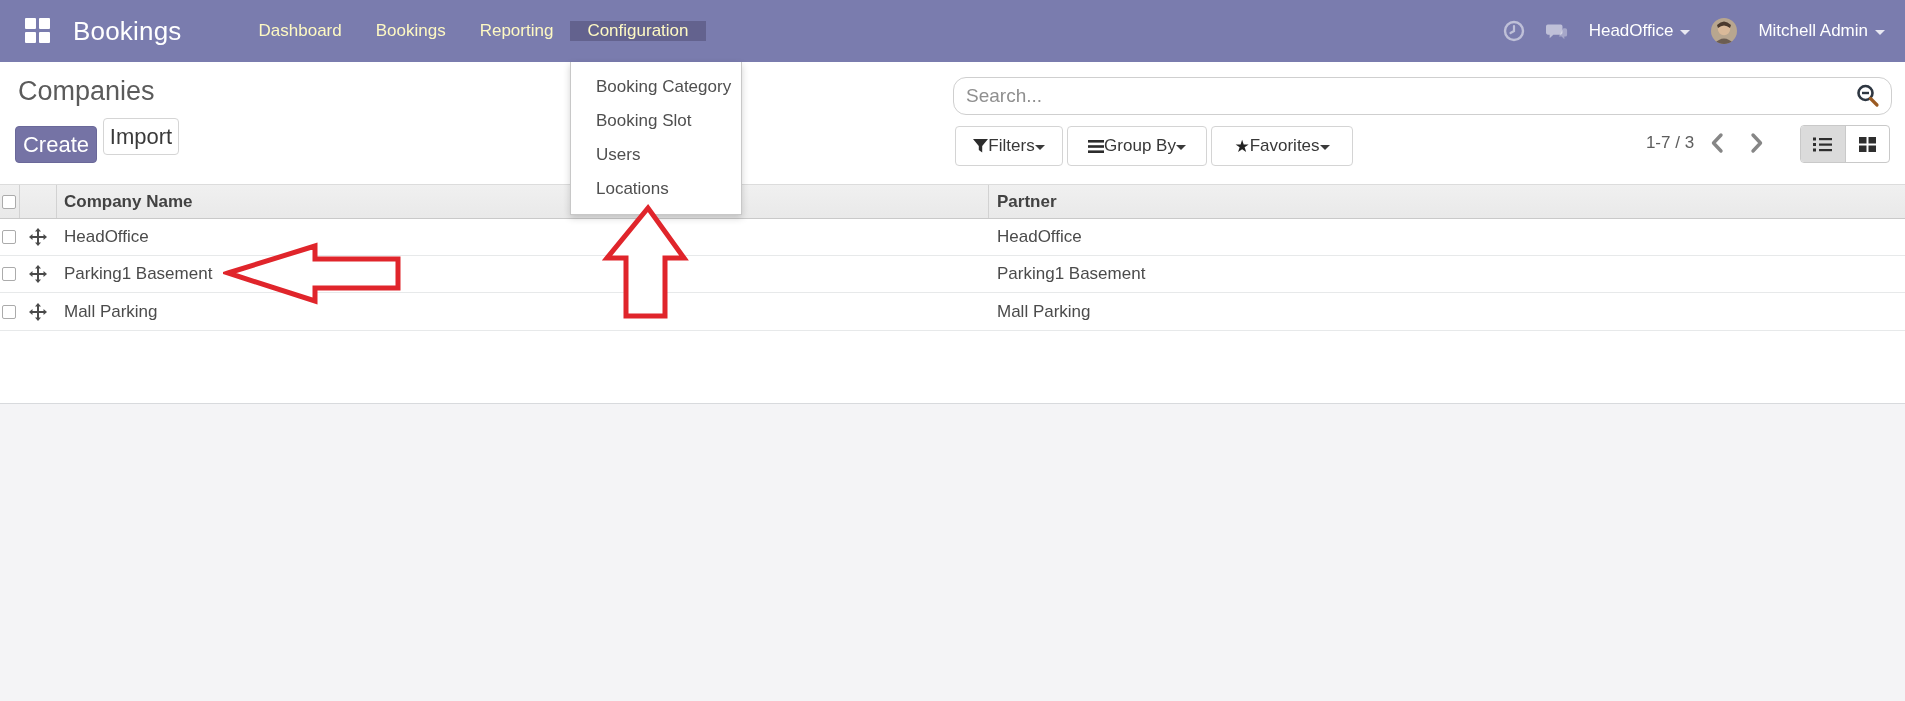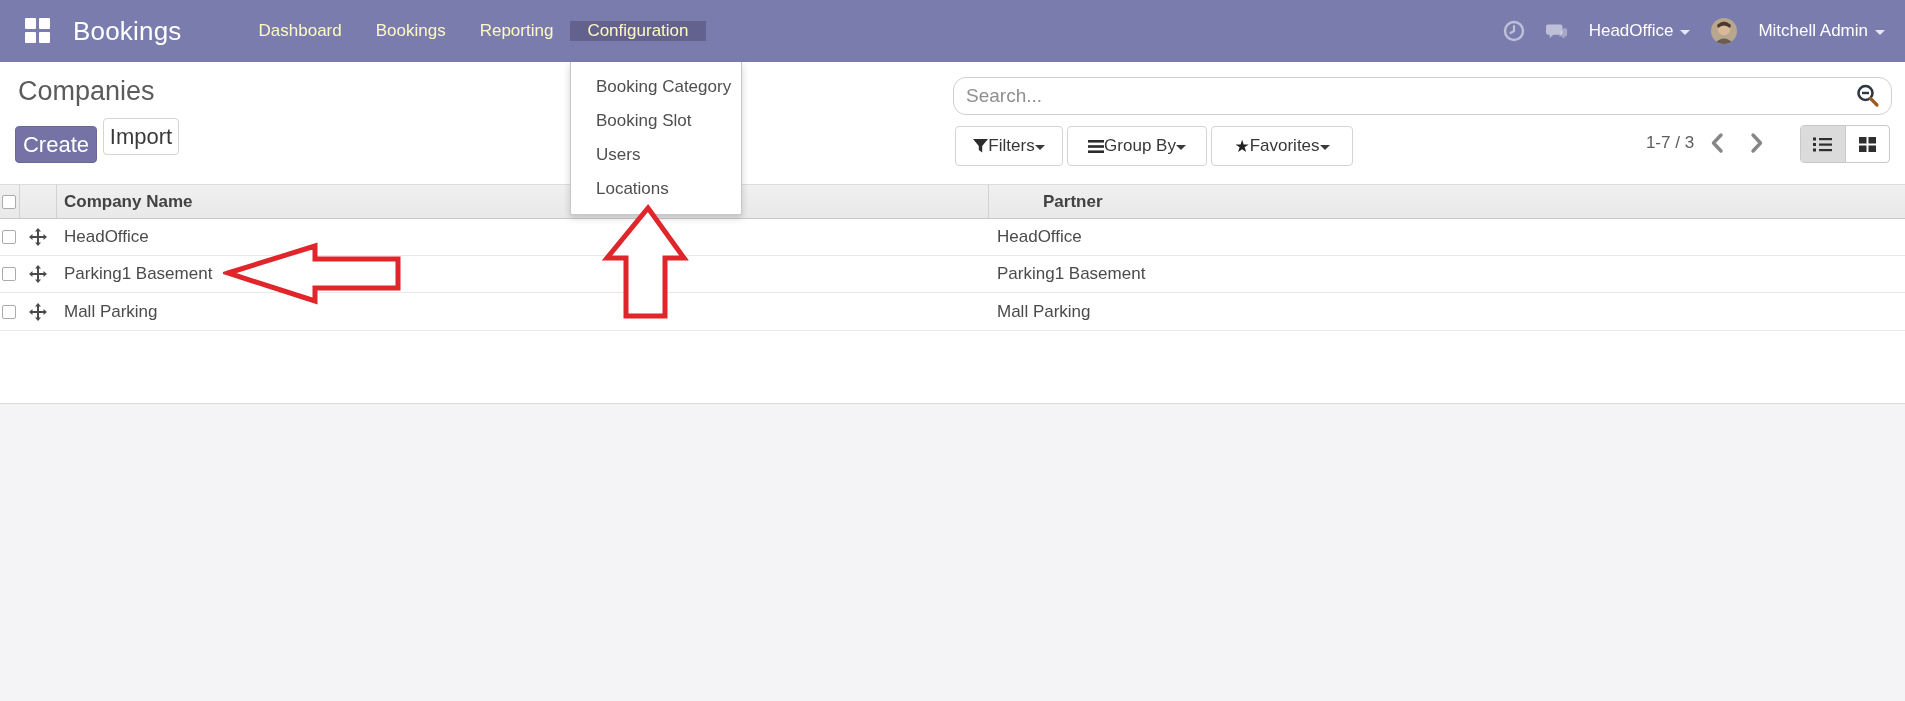--- a/index.html
+++ b/index.html
@@ -206,21 +206,21 @@
     </svg>
   </div>
 </div>
 
 <div class="thead">
   <div class="cbox"></div>
   <div class="vsep" style="left:19px;"></div>
   <div class="vsep" style="left:56px;"></div>
   <div class="vsep" style="left:988px;"></div>
   <div class="col-label" style="left:64px;">Company Name</div>
-  <div class="col-label" style="left:1043px;">Partner</div>
+  <div class="col-label" style="left:997px;">Partner</div>
 </div>
 
 <div class="trow" style="top:219px; height:37px;">
   <div class="cbox"></div>
   <svg class="drag" viewBox="0 0 18 18">
     <g fill="#4a4a4a">
         <rect x="8" y="3" width="2" height="12"></rect>
         <rect x="3" y="8" width="12" height="2"></rect>
     <path d="M9 0 L12 3.5 H6 Z"></path>
         <path d="M9 18 L6 14.5 H12 Z"></path>

